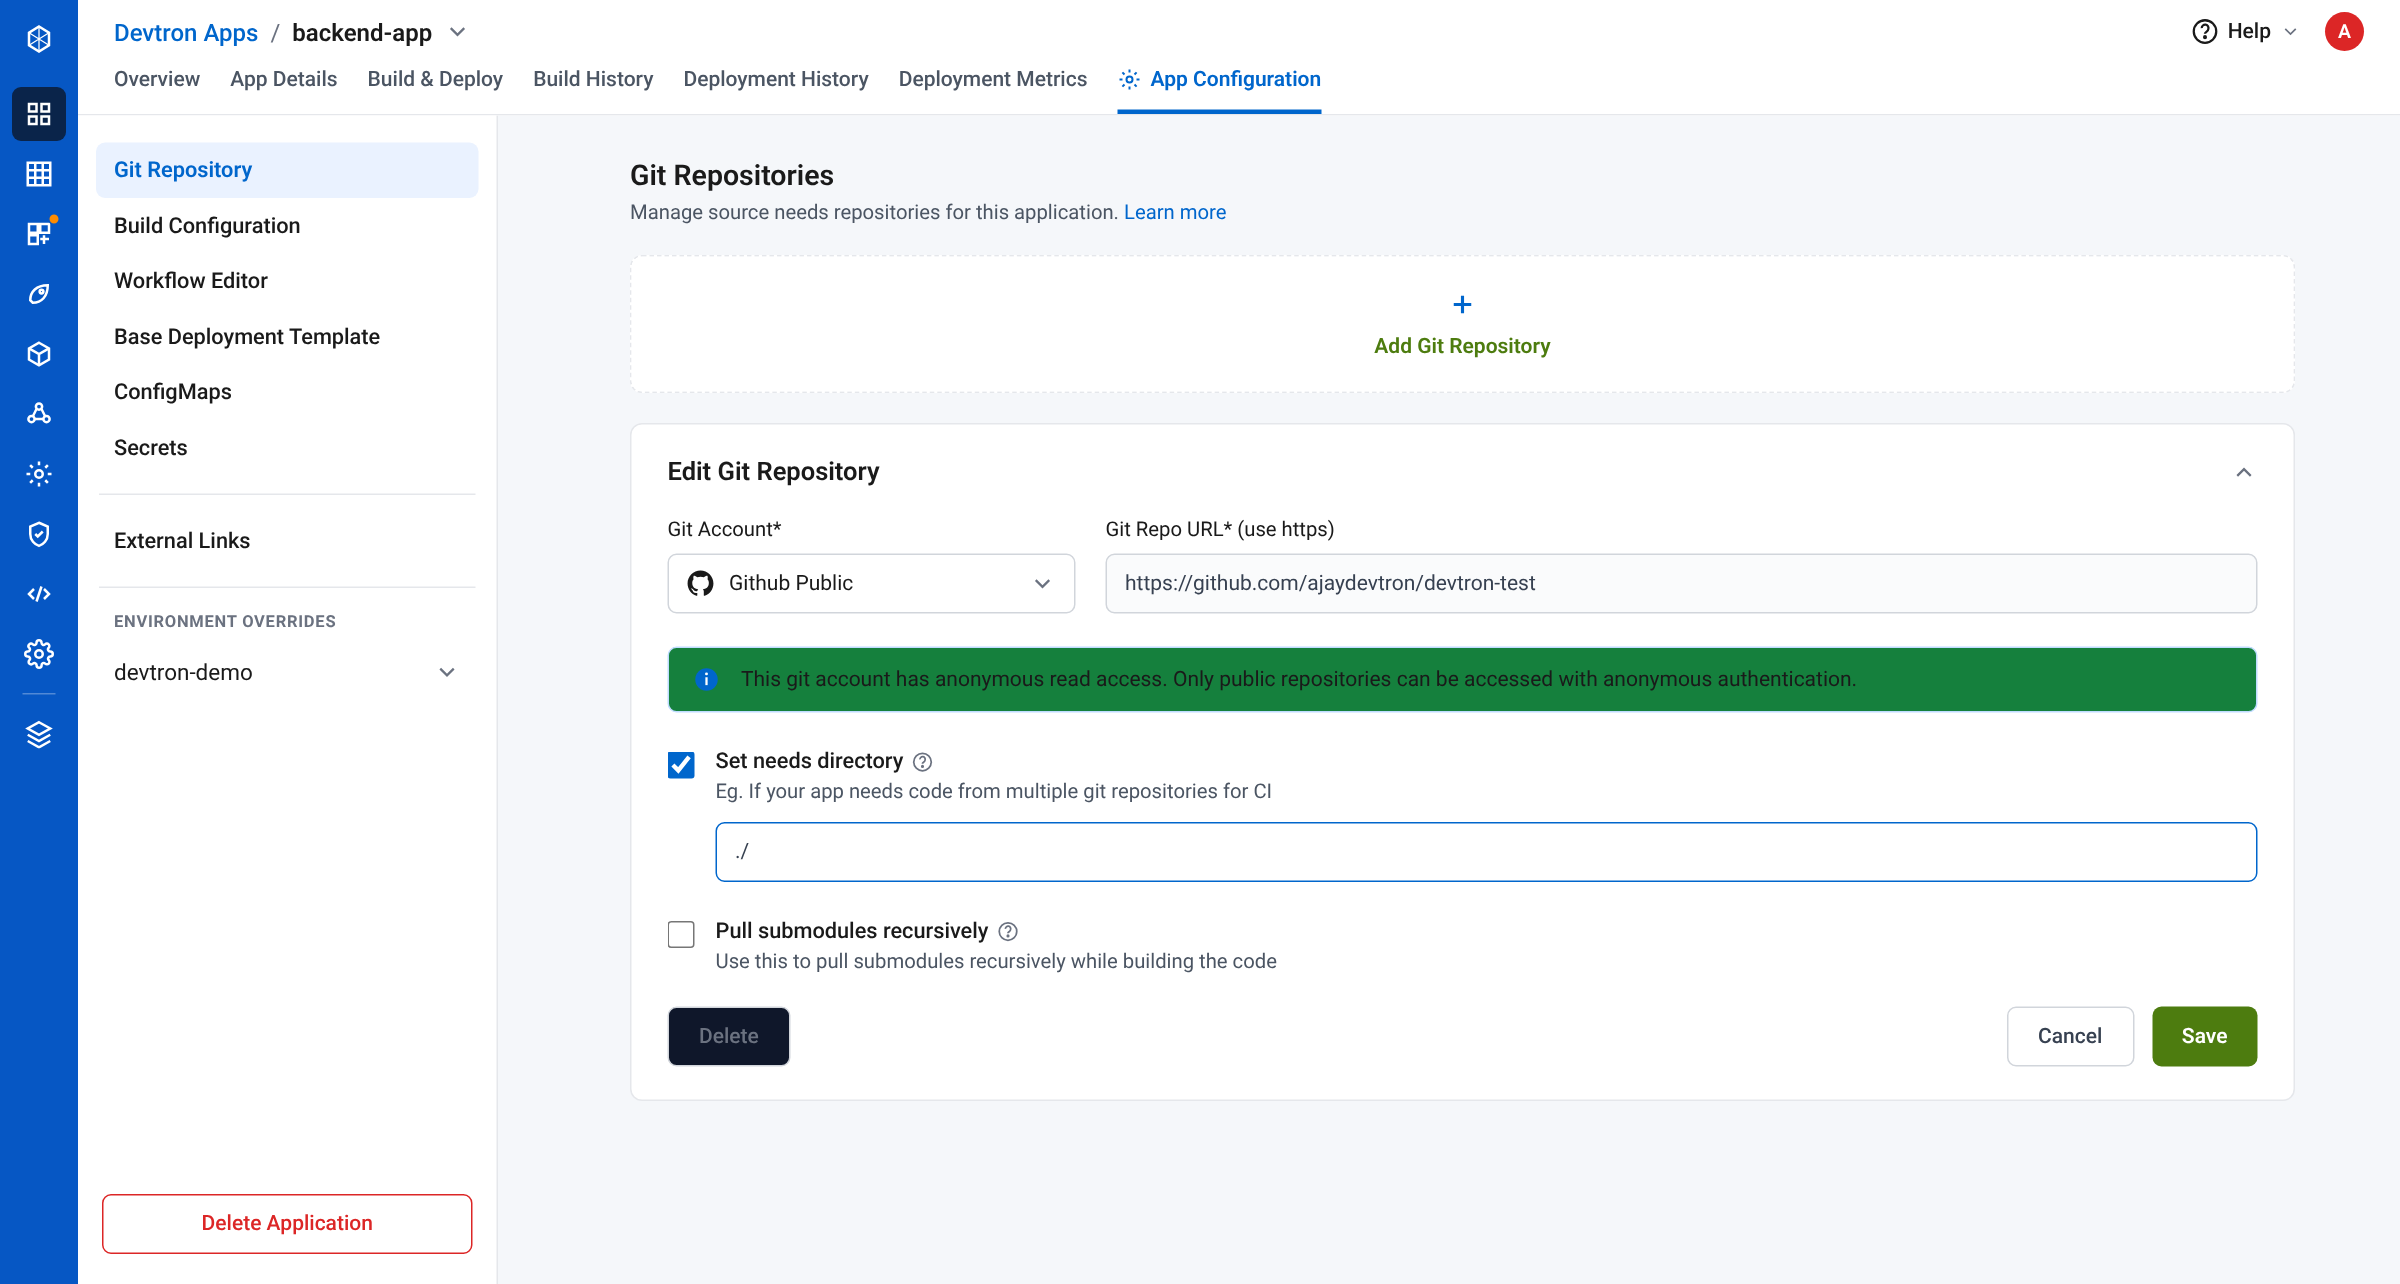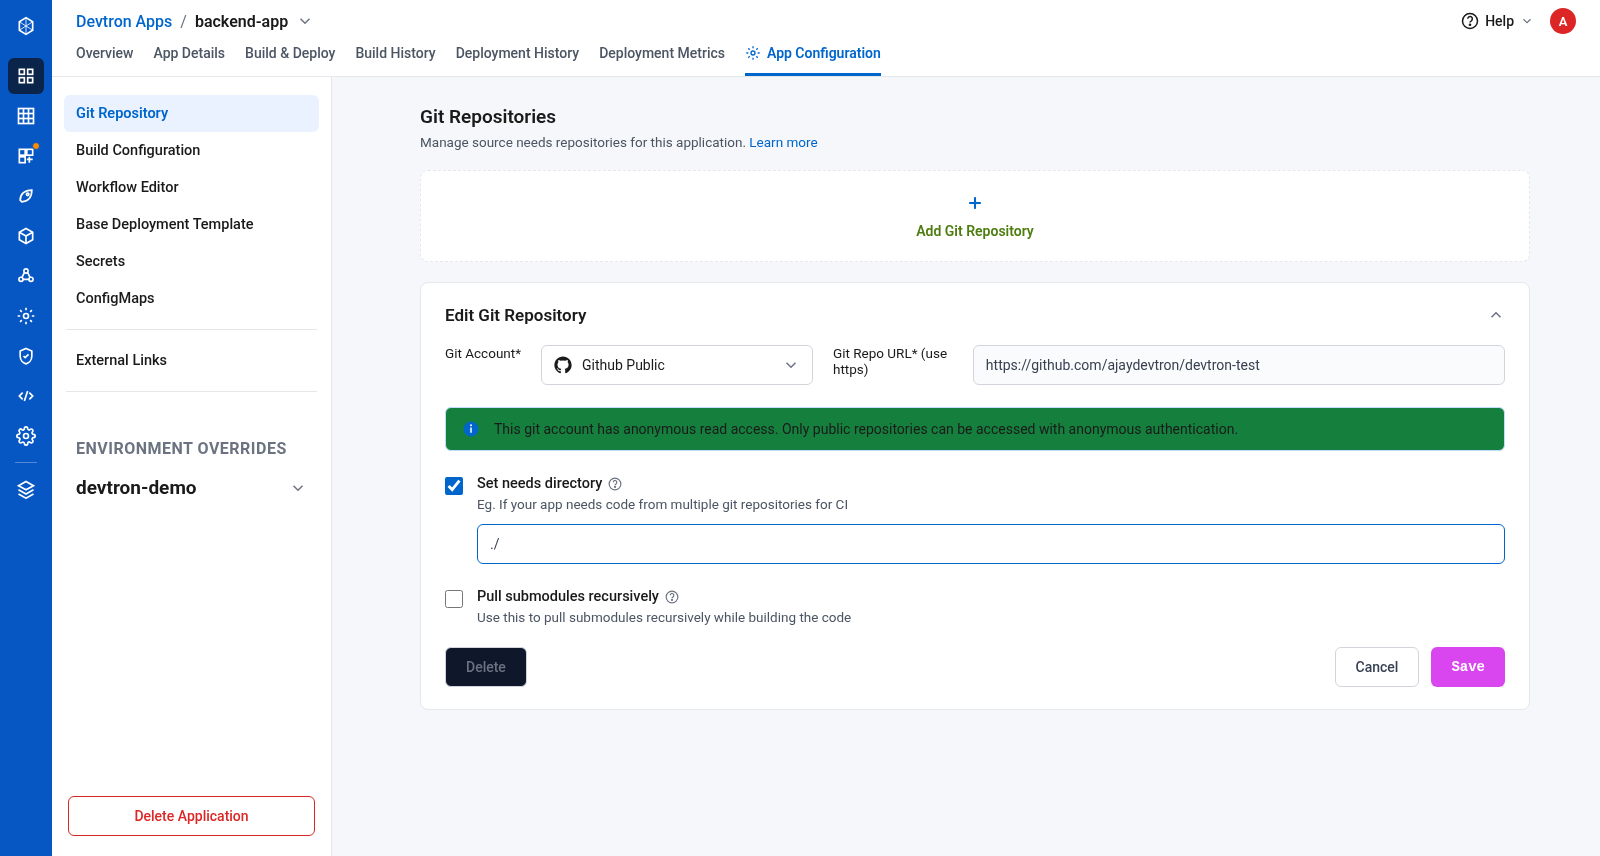--- a/index.html
+++ b/index.html
@@ -35,40 +35,40 @@
   .tab.active { color: #0066cc; border-bottom-color: #0066cc; font-weight: 600; }
 
   
   .body-row { flex: 1; display: flex; min-height: 0; background: #f5f7fa; }
 
   
   .side-panel { width: 280px; background: #fff; border-right: 1px solid #e5e7eb; padding: 18px 12px 16px 12px; display: flex; flex-direction: column; gap: 2px; overflow-y: auto; }
   .side-item { padding: 10px 12px; border-radius: 6px; color: #1a1a1a; cursor: pointer; font-size: 14.5px; font-weight: 500; }
   .side-item.active { background: #eaf2ff; color: #0066cc; font-weight: 600; }
   .side-divider { height: 1px; background: #e5e7eb; margin: 10px 2px; }
-  .side-heading { font-size: 16px; font-weight: 700; color: #6b7280; letter-spacing: 0.5px; padding: 4px 12px 8px 12px; margin-top: 31px; }
-  .side-expand { display: flex; justify-content: space-between; align-items: center; padding: 8px 12px; cursor: pointer; font-size: 19px; color: #1a1a1a; font-weight: bold; }
+  .side-heading { font-size: 11px; font-weight: 700; color: #6b7280; letter-spacing: 0.5px; padding: 4px 12px 8px 12px; }
+  .side-expand { display: flex; justify-content: space-between; align-items: center; padding: 8px 12px; cursor: pointer; font-size: 15px; color: #1a1a1a; }
   .side-spacer { flex: 1; }
   .delete-app-btn { margin: 12px 4px 4px 4px; border: 1px solid #dc2626; color: #dc2626; background: #fff; border-radius: 6px; height: 40px; display: flex; align-items: center; justify-content: center; font-weight: 500; cursor: pointer; }
 
   
   .content-area { flex: 1; overflow: auto; padding: 28px 70px 40px 88px; }
   .page-title { font-size: 19px; font-weight: 600; color: #1a1a1a; }
   .page-subtitle { font-size: 13.5px; color: #4b5563; margin-top: 6px; }
   .page-subtitle a { color: #0066cc; text-decoration: none; }
 
   .card { background: #fff; border: 1px solid #e5e7eb; border-radius: 8px; margin-top: 20px; }
   .add-card { border-style: dashed; padding: 22px 26px; display: flex; align-items: center; gap: 10px; color: #4d7c0f; font-weight: 600; cursor: pointer; flex-direction: column; }
 
   .edit-card { padding: 22px 24px; }
   .edit-card-header { display: flex; justify-content: space-between; align-items: center; margin-bottom: 20px; }
   .edit-card-title { font-size: 17px; font-weight: 600; }
 
   .form-row { display: flex; gap: 20px; }
-  .form-field { display: flex; flex-direction: row; gap: 20px; }
+  .form-field { display: flex; flex-direction: column; gap: 8px; }
   .field-label { font-size: 13.5px; color: #1a1a1a; }
 
   .select-box { width: 272px; height: 40px; border: 1px solid #d1d5db; border-radius: 6px; display: flex; align-items: center; padding: 0 12px; justify-content: space-between; cursor: pointer; background: #fff; }
   .select-box .left { display: flex; align-items: center; gap: 10px; }
   .text-input { height: 40px; border: 1px solid #d1d5db; border-radius: 6px; padding: 0 12px; font-size: 14px; width: 100%; background: #fafbfc; color: #374151; outline: none; font-family: inherit; }
   .text-input.focused { border: 1.5px solid #0066cc; background: #fff; }
 
   .info-banner { display: flex; gap: 14px; align-items: center; background: #15803d; border: 1px solid #bfdcff; border-radius: 6px; padding: 12px 16px; margin-top: 22px; color: #1a1a1a; font-size: 14px; }
   .info-banner .info-icon { width: 18px; height: 18px; flex-shrink: 0; }
 
@@ -77,21 +77,21 @@
   .check-block .cb-title { font-weight: 500; color: #1a1a1a; font-size: 14.5px; display: flex; align-items: center; gap: 6px; }
   .check-block .cb-desc { font-size: 13.5px; color: #4b5563; margin-top: 4px; }
   .help-icon { width: 14px; height: 14px; color: #6b7280; }
 
   .clone-dir-input { margin-top: 12px; margin-left: 32px; }
 
   .action-row { display: flex; justify-content: space-between; align-items: center; margin-top: 22px; }
   .btn { height: 40px; padding: 0 20px; border-radius: 6px; font-weight: 500; font-size: 14px; cursor: pointer; display: flex; align-items: center; justify-content: center; }
   .btn-delete { border: 1px solid #d1d5db; background: #0f172a; color: #6b7280; }
   .btn-cancel { border: 1px solid #d1d5db; background: #fff; color: #374151; margin-right: 12px; }
-  .btn-save { border: none; background: #d946ef; color: #fff; font-weight: 600; font-family: Liberation Mono, monospace; }
+  .btn-save { border: none; background: #4d7c0f; color: #fff; font-weight: 600; }
   .right-btns { display: flex; }
 
   .chevron { width: 18px; height: 18px; color: #6b7280; }
 </style>
 </head>
 <body>
 
 <div class="icon-rail">
   <div class="logo">
     <svg viewBox="0 0 24 24" fill="none">
@@ -226,22 +226,22 @@
   </div>
 
   <div class="body-row">
 
     <div class="side-panel">
       <div id="side-items">
           <div class="side-item active">Git Repository</div>
           <div class="side-item">Build Configuration</div>
           <div class="side-item">Workflow Editor</div>
           <div class="side-item">Base Deployment Template</div>
+          <div class="side-item">ConfigMaps</div>
           <div class="side-item">Secrets</div>
-          <div class="side-item">ConfigMaps</div>
         </div>
       <div class="side-divider"></div>
       <div class="side-item">External Links</div>
       <div class="side-divider"></div>
       <div class="side-heading">ENVIRONMENT OVERRIDES</div>
       <div class="side-expand">
         <span>devtron-demo</span>
         <svg class="chevron" viewBox="0 0 24 24" fill="none" stroke="currentColor" stroke-width="2">
             <polyline points="6,9 12,15 18,9"></polyline>
           </svg>

